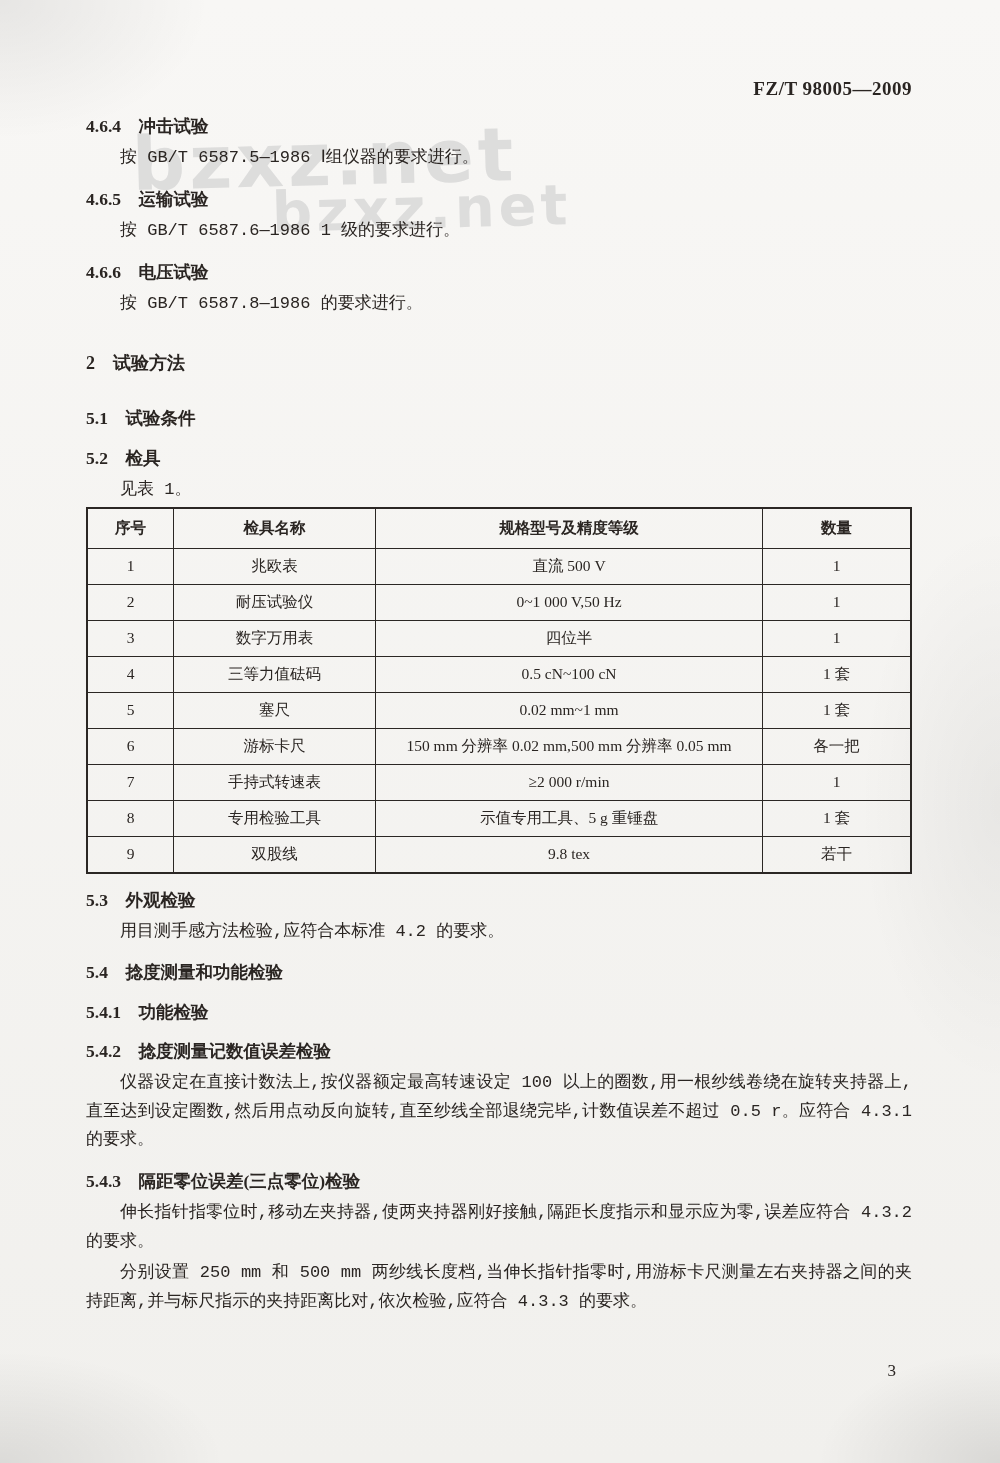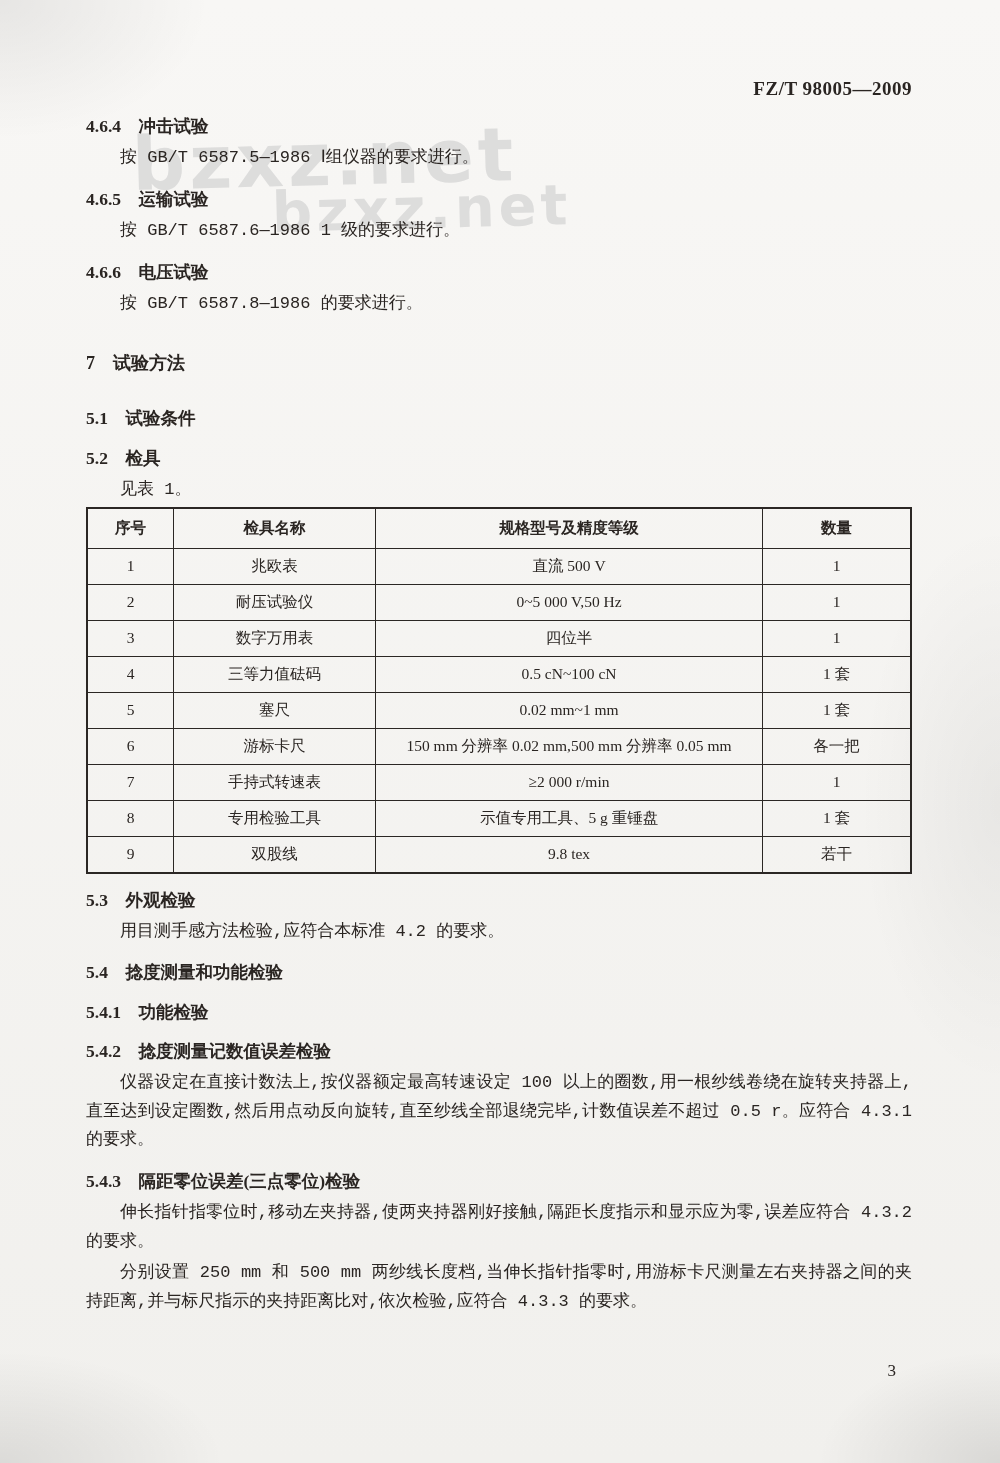--- a/index.html
+++ b/index.html
@@ -107,21 +107,21 @@
 
   <div class="h">4.6.4　冲击试验</div>
   <p class="para">按 GB/T 6587.5—1986 Ⅰ组仪器的要求进行。</p>
 
   <div class="h">4.6.5　运输试验</div>
   <p class="para">按 GB/T 6587.6—1986 1 级的要求进行。</p>
 
   <div class="h">4.6.6　电压试验</div>
   <p class="para">按 GB/T 6587.8—1986 的要求进行。</p>
 
-  <div class="h h-chapter">7　试验方法</div>
+  <div class="h h-chapter">2　试验方法</div>
 
   <div class="h h-sub">5.1　试验条件</div>
 
   <div class="h">5.2　检具</div>
   <p class="para">见表 1。</p>
 
 
   <table class="spec-table">
     <colgroup>
       <col style="width:10.5%">
@@ -140,21 +140,21 @@
     <tbody>
       <tr>
         <td>1</td>
         <td>兆欧表</td>
         <td>直流 500 V</td>
         <td>1</td>
       </tr>
       <tr>
         <td>2</td>
         <td>耐压试验仪</td>
-        <td>0~5 000 V,50 Hz</td>
+        <td>0~1 000 V,50 Hz</td>
         <td>1</td>
       </tr>
       <tr>
         <td>3</td>
         <td>数字万用表</td>
         <td>四位半</td>
         <td>1</td>
       </tr>
       <tr>
         <td>4</td>

